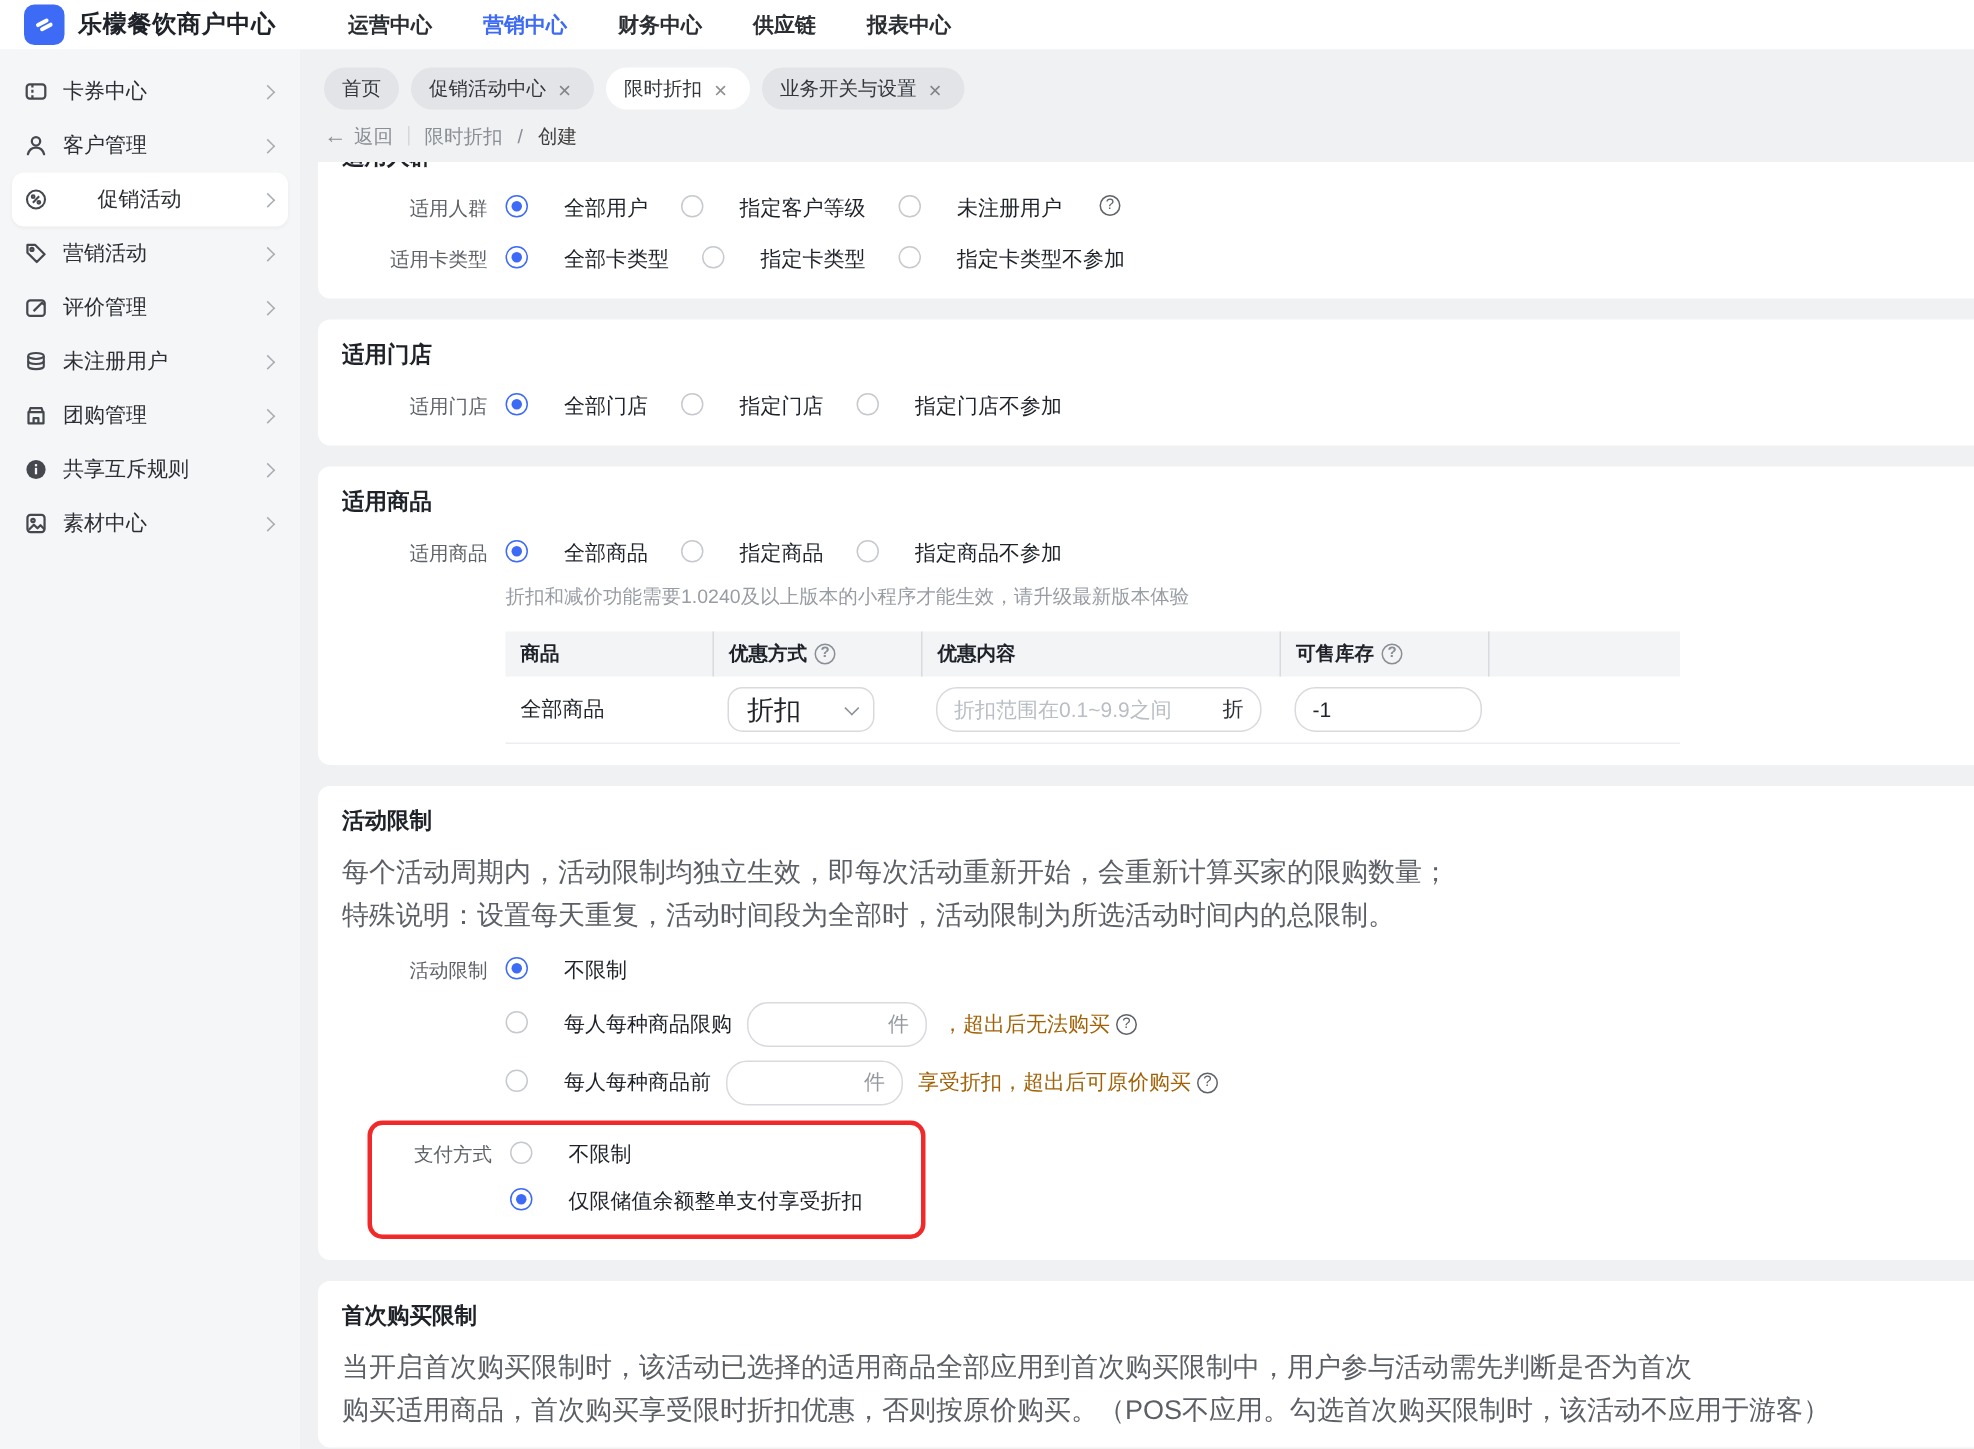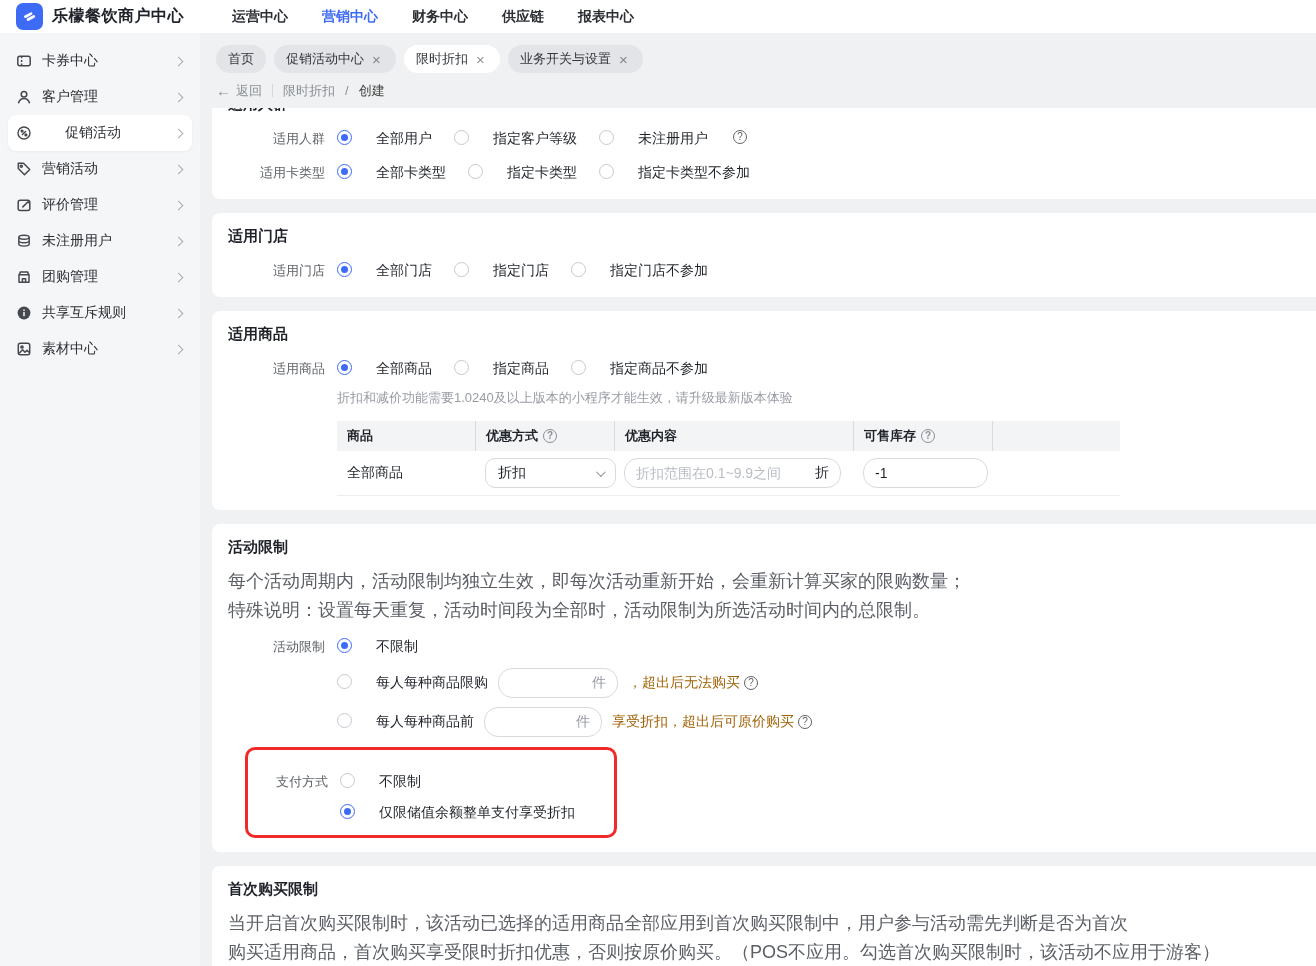--- a/index.html
+++ b/index.html
@@ -65,34 +65,34 @@
   
   .gtable { margin: 14px 0 0 109px; width: 783px; }
   .gt-head { display: grid; grid-template-columns: 138px 139px 239px 139px 128px; background: #f3f4f6; height: 30px; align-items: center; }
   .gt-hcell { font-size: 13px; color: #1f2329; font-weight: bold; padding: 0 10px; display: flex; align-items: center; gap: 4px; height: 100%; }
   .gt-hcell + .gt-hcell { border-left: 1px solid #d8dade; }
   .gt-hcell .help { border-color: #8a8f96; }
   .gt-hcell .help::before { color: #8a8f96; }
   .gt-row { display: grid; grid-template-columns: 138px 139px 239px 139px 128px; align-items: center; padding: 7px 0; border-bottom: 1px solid #ebedf0; }
   .gt-cell { padding: 0 10px 0 10px; font-size: 14px; }
 
-  .select { width: 131px; height: 30px; border: 1px solid #d8dade; border-radius: 10px; background: #fff; display: flex; align-items: center; justify-content: space-between; padding: 0 12px; cursor: pointer; font-size: 14px; }
+  .select { width: 98px; height: 30px; border: 1px solid #d8dade; border-radius: 10px; background: #fff; display: flex; align-items: center; justify-content: space-between; padding: 0 12px; cursor: pointer; font-size: 18px; }
   .caret { width: 7px; height: 7px; border-right: 1.5px solid #8d9096; border-bottom: 1.5px solid #8d9096; transform: rotate(45deg) translateY(-2px); }
   .ibox { height: 30px; border: 1px solid #d8dade; border-radius: 14px; background: #fff; display: flex; align-items: center; padding: 0 11px; gap: 6px; }
   .ibox input { border: 0; outline: 0; flex: 1; min-width: 0; font: inherit; font-size: 14px; color: #1f2329; background: transparent; }
   .ibox input::placeholder { color: #b9bdc4; }
   .suffix-dark { color: #2b2e33; font-size: 14px; flex: none; }
   .suffix-gray { color: #9599a0; font-size: 14px; flex: none; }
   .w215 { width: 217px; } .w125 { width: 125px; } .w120 { width: 120px; } .w118 { width: 118px; }
 
   .subrow { display: flex; align-items: center; margin: 9px 0 0 109px; gap: 10px; font-size: 14px; }
   .after-text { display: flex; align-items: center; gap: 3px; color: #a16207; }
 
   .highlight-box { border: 3px solid #f02a2a; border-radius: 10px; width: 372px; margin: 10px 0 0 17px; padding: 8px 12px 10px 0; }
-  .highlight-box .frow { margin-top: 12px; }
+  .highlight-box .frow { margin-top: 0; }
   .highlight-box .frow + .frow { margin-top: 7px; }
   .highlight-box .flabel { width: 80px; }
   svg { display: block; }
 </style>
 </head>
 <body>
 
 <div class="app">
 
   <header class="topbar">

